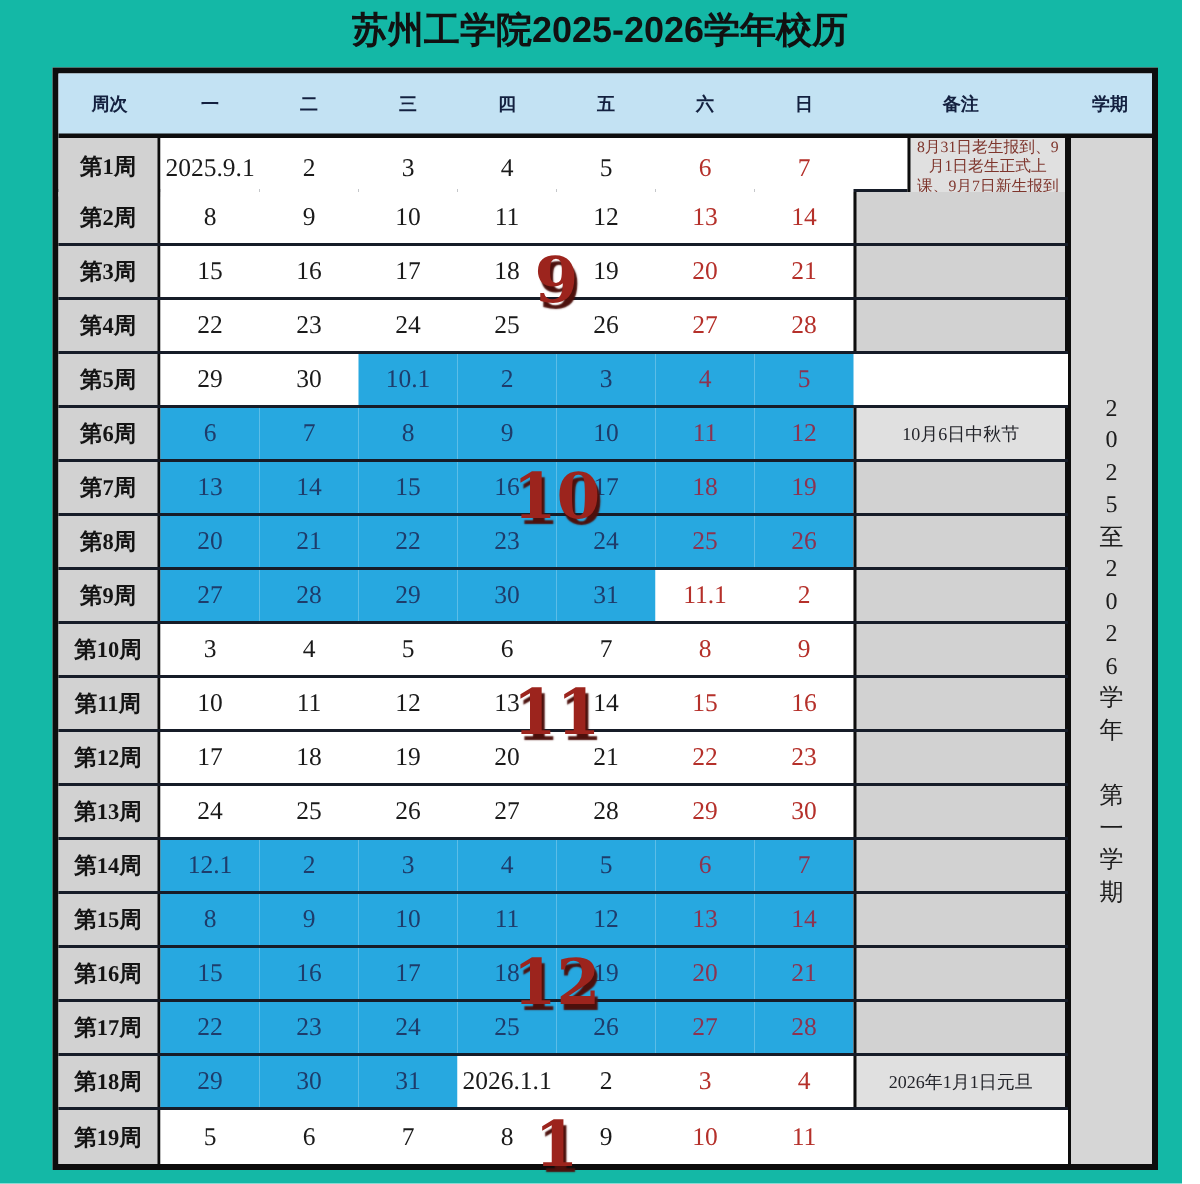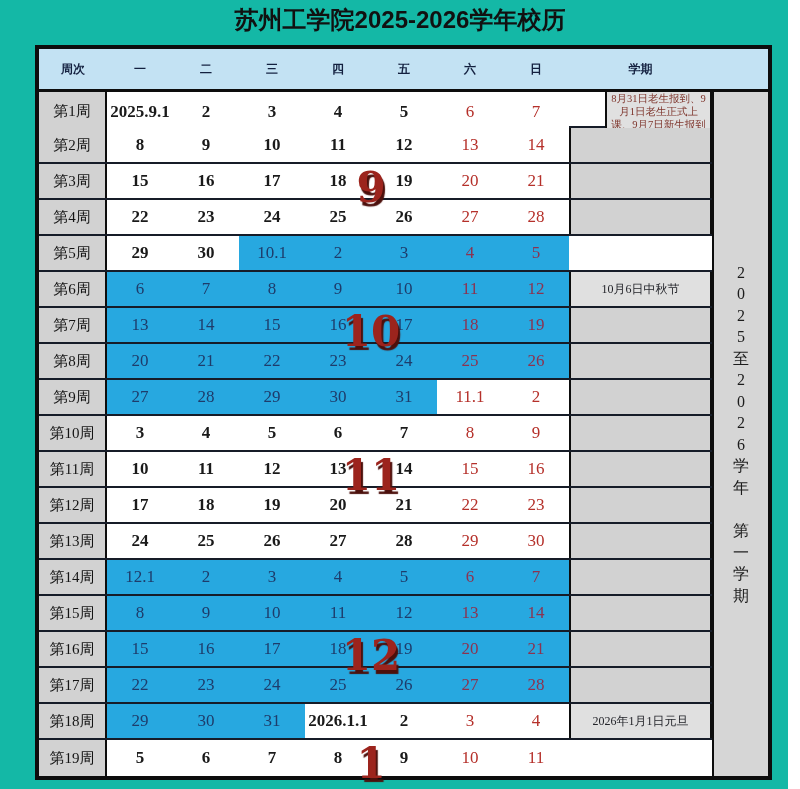--- a/index.html
+++ b/index.html
@@ -40,29 +40,29 @@
     grid-template-columns:68px repeat(7,66px) 143px;
     height:36px;
     box-sizing:border-box;
     border-bottom:2px solid var(--line);
   }
   .row.last{border-bottom:none;}
   .wk{
     display:flex;align-items:center;justify-content:center;
     background:var(--grayCol);
     border-right:2px solid #0d0d0d;
-    font-size:15px;font-weight:normal;color:#141414;
+    font-size:15px;font-weight:bold;color:#141414;
     box-sizing:border-box;
   }
   .day{
     display:flex;align-items:center;justify-content:center;
     font-size:17px;background:#ffffff;white-space:nowrap;
   }
   .day.blue{background:var(--blue);}
-  .c-k{color:var(--ink);font-weight:bold;}
+  .c-k{color:var(--ink);}
   .c-r{color:var(--red);}
   .c-n{color:var(--navy);}
   .c-p{color:var(--wine);}
   .rm{
     position:relative;z-index:2;
     display:flex;align-items:center;justify-content:center;
     text-align:center;
     background:var(--grayCol);
     border-left:2px solid #0d0d0d;
     border-right:2px solid #0d0d0d;
@@ -108,20 +108,21 @@
   <div class="cal">
     <div class="hdr">
       <div class="hc">周次</div>
       <div class="hc">一</div>
       <div class="hc">二</div>
       <div class="hc">三</div>
       <div class="hc">四</div>
       <div class="hc">五</div>
       <div class="hc">六</div>
       <div class="hc">日</div>
+      <div class="hc">备注</div>
       <div class="hc">学期</div>
     </div>
 
     <div id="cal-body">
         <div class="row">
           <div class="wk">第1周</div>
           <div class="day c-k">2025.9.1</div>
           <div class="day c-k">2</div>
           <div class="day c-k">3</div>
           <div class="day c-k">4</div>

